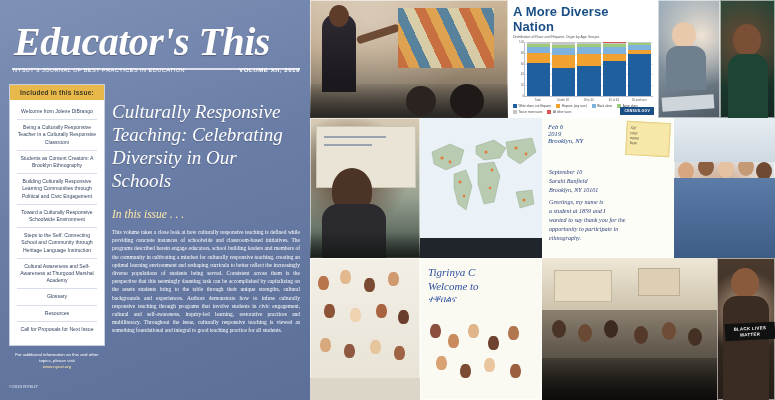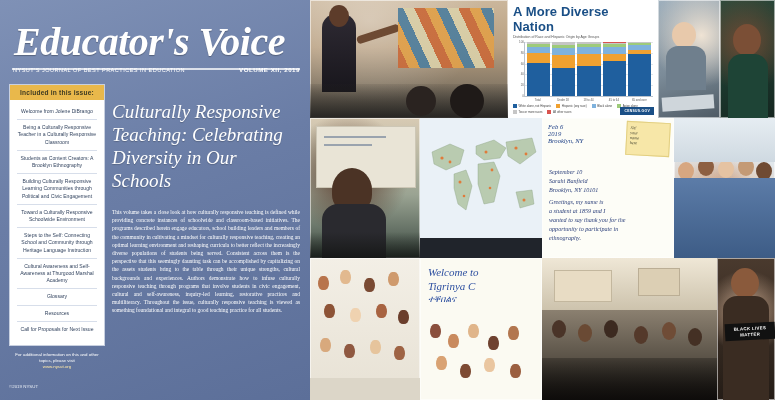--- a/index.html
+++ b/index.html
@@ -221,21 +221,21 @@
 </style>
 </head>
 <body>
 
 <div id="page">
 
   <div class="cover">
     <div class="cover-inner">
 
       <div class="masthead">
-        <div class="masthead-title">Educator's Voice</div>
+        <div class="masthead-title">Educator's This</div>
         <div class="masthead-rule"></div>
       </div>
 
       <div class="sub-row">
         <div class="sub-left">NYSUT'S JOURNAL OF BEST PRACTICES IN EDUCATION</div>
         <div class="sub-right">VOLUME XII, 2019</div>
       </div>
 
       <div class="issuebox">
         <div class="issuebox-head">Included in this issue:</div>
@@ -255,20 +255,21 @@
 
       <div class="coverfoot">
         <span>For additional information on this and other topics, please visit</span>
         <br>
         <a href="#">www.nysut.org</a>
       </div>
       <div class="copyright">©2019 NYSUT</div>
 
       <div class="feature">
         <div class="feature-title">Culturally Responsive Teaching: Celebrating Diversity in Our Schools</div>
+        <div class="feature-kicker">In this issue . . .</div>
         <p class="feature-body">This volume takes a close look at how culturally responsive teaching is defined while providing concrete instances of schoolwide and classroom-based initiatives. The programs described herein engage educators, school building leaders and members of the community in cultivating a mindset for culturally responsive teaching, creating an optimal learning environment and reshaping curricula to better reflect the increasingly diverse populations of students being served. Consistent across them is the perspective that this seemingly daunting task can be accomplished by capitalizing on the assets students bring to the table through their unique strengths, cultural backgrounds and experiences. Authors demonstrate how to infuse culturally responsive teaching through programs that involve students in civic engagement, cultural and self-awareness, inquiry-led learning, restorative practices and multiliteracy. Throughout the issue, culturally responsive teaching is viewed as something foundational and integral to good teaching practice for all students.</p>
       </div>
 
     </div>
   </div>
 
   <div class="collage">
 
     <div class="ph classroom-a photo-shadow" style="left:0;top:0;width:198px;height:118px;">
 
@@ -459,22 +460,22 @@
       <div style="position:absolute;left:24px;top:40px;width:16px;height:18px;border-radius:50%;background:#8d5f41;"></div>
       <div style="position:absolute;left:44px;top:42px;width:16px;height:18px;border-radius:50%;background:#e5c3a2;"></div>
       <div style="position:absolute;left:64px;top:40px;width:16px;height:18px;border-radius:50%;background:#c49a75;"></div>
       <div style="position:absolute;left:82px;top:44px;width:16px;height:18px;border-radius:50%;background:#6f4a32;"></div>
       <div style="position:absolute;left:0;top:60px;width:101px;height:80px;background:linear-gradient(180deg,#5c7ca8,#3d5c86);"></div>
       <div style="position:absolute;left:0;top:0;width:101px;height:44px;background:linear-gradient(180deg,#e6edf2,#cfd9e1);"></div>
     </div>
 
     <div class="ph note-b photo-shadow" style="left:110px;top:258px;width:122px;height:142px;">
       <div class="welcome-txt">
+        <div>Tigrinya C</div>
         <div>Welcome to</div>
-        <div>Tigrinya C</div>
         <div style="font-size:9px;">ተቐበልና</div>
       </div>
 
       <div class="handprint" style="left:10px;top:66px;background:#8a4f3d;"></div>
       <div class="handprint" style="left:28px;top:76px;background:#c98a5e;"></div>
       <div class="handprint" style="left:48px;top:66px;background:#e0b58a;"></div>
       <div class="handprint" style="left:68px;top:78px;background:#6e4130;"></div>
       <div class="handprint" style="left:88px;top:68px;background:#b2764f;"></div>
       <div class="handprint" style="left:16px;top:98px;background:#d9a273;"></div>
       <div class="handprint" style="left:40px;top:106px;background:#7d4a33;"></div>

